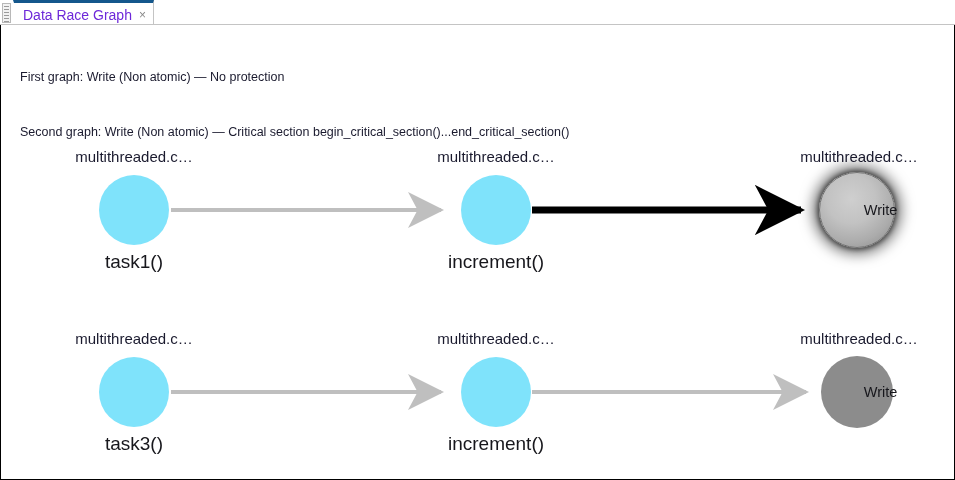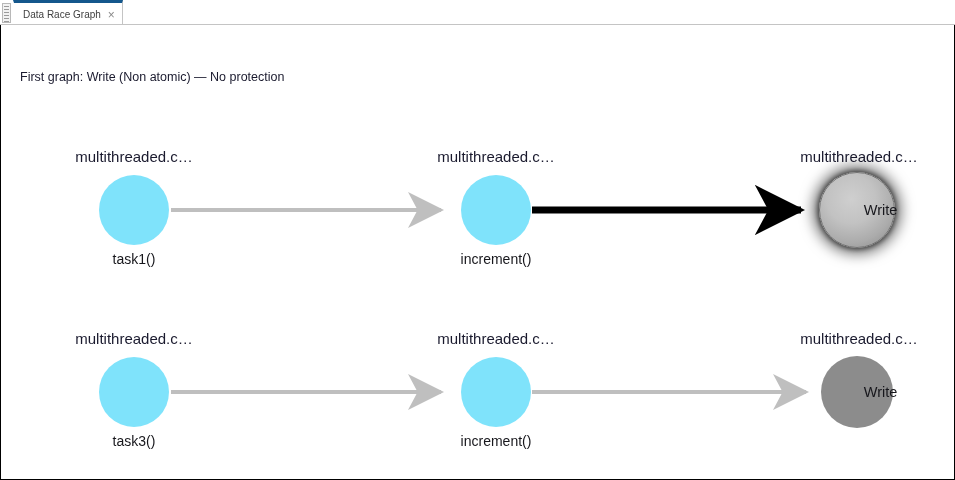--- a/index.html
+++ b/index.html
@@ -51,22 +51,22 @@
     padding: 0 7px 0 9px;
     background: #ffffff;
     border-top: 3px solid #14578c;
     border-right: 1px solid #c4c4c4;
     border-left: 1px solid #ffffff;
     display: flex;
     align-items: center;
     gap: 7px;
   }
   .tab-label {
-    font-size: 10px;
-    color: #404040;
+    font-size: 14px;
+    color: #6d28d9;
     white-space: nowrap;
     line-height: 1;
     padding-top: 1px;
   }
   .tab-close {
     font-size: 12px;
     color: #8a8a8a;
     line-height: 1;
     cursor: pointer;
     padding-top: 1px;
@@ -151,21 +151,21 @@
   .node-top-label {
     position: absolute;
     transform: translate(-50%, 0);
     font-size: 15px;
     color: #1a1a2e;
     white-space: nowrap;
   }
   .node-bottom-label {
     position: absolute;
     transform: translate(-50%, 0);
-    font-size: 14px;
+    font-size: 19px;
     color: #17171c;
     white-space: nowrap;
   }
 </style>
 </head>
 <body>
 
 <div class="app-window">
 
   <div class="tabbar">
@@ -181,20 +181,21 @@
       <span class="tab-label">Data Race Graph</span>
       <span class="tab-close">×</span>
     </div>
     <div class="tabbar-underline"></div>
   </div>
 
   <div class="canvas-frame">
 
     <div class="legend">
       <div class="legend-line">First graph: Write (Non atomic) — No protection</div>
+      <div class="legend-line">Second graph: Write (Non atomic) — Critical section begin_critical_section()...end_critical_section()</div>
     </div>
 
     <div class="graph">
 
       <svg class="edge-layer" viewBox="0 0 955 455" width="955" height="455">
         <defs>
           <marker id="arrow-gray" viewBox="0 0 12 12" refX="11" refY="6" markerWidth="9" markerHeight="9" orient="auto-start-reverse">
             <path d="M 0 0 L 12 6 L 0 12 L 3.2 6 z" fill="#bfbfbf"></path>
           </marker>
           <marker id="arrow-black" viewBox="0 0 12 12" refX="11" refY="6" markerWidth="7.2" markerHeight="7.2" orient="auto-start-reverse">

